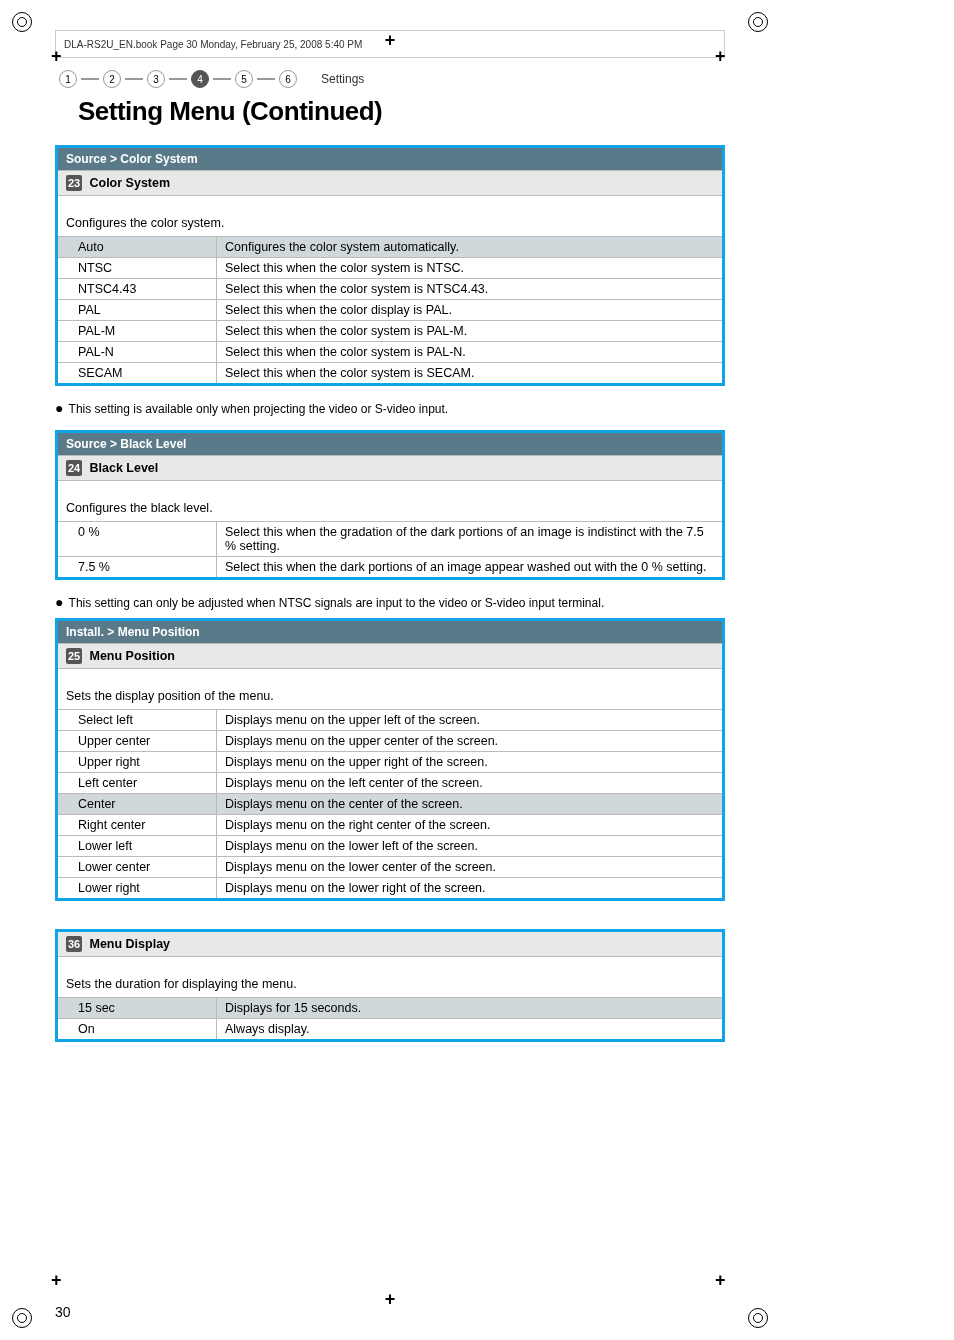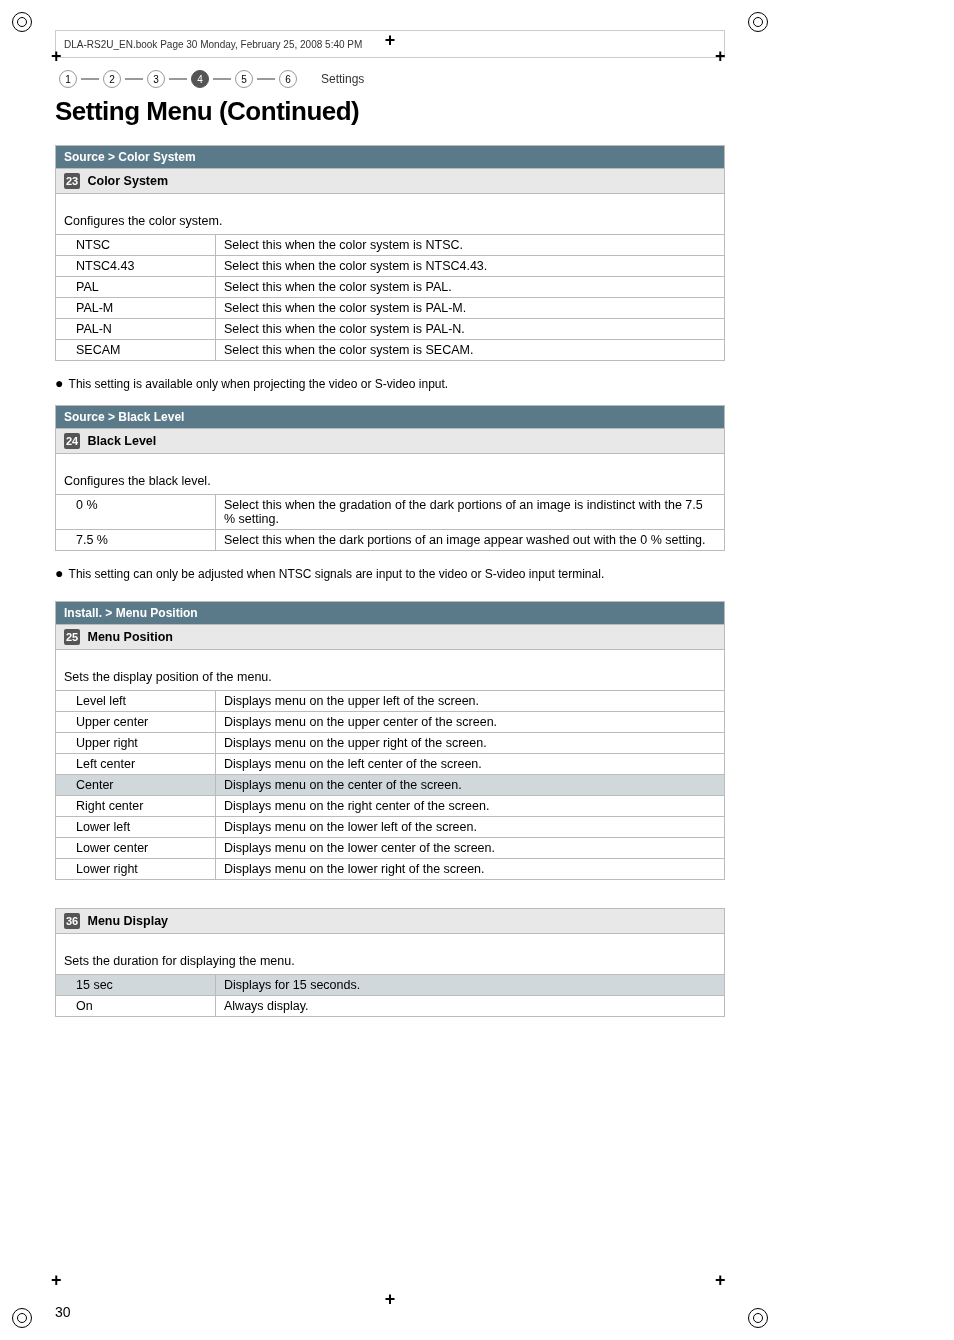--- a/index.html
+++ b/index.html
@@ -127,20 +127,21 @@
       right: 55px;
       bottom: 55px;
     }
 
     
     .page-title {
       font-size: 26px;
       font-weight: bold;
       margin-bottom: 18px;
       letter-spacing: -0.5px;
+      margin-left: 23px;
     }
 
     
     .section-table {
       width: 100%;
       border-collapse: collapse;
       margin-bottom: 14px;
       font-size: 12.5px;
     }
     .section-header {
@@ -204,21 +205,21 @@
     }
 
     
     .section-spacer {
       height: 14px;
     }
 
     table { border-collapse: collapse; }
     .full-width { width: 100%; }
     .border-table {
-      border: 1px solid #0ea5e9;
+      border: 3px solid #0ea5e9;
     }
     .border-table td, .border-table th {
       border: 1px solid #bbb;
     }
   </style>
 </head>
 <body>
 
 <div class="page-outer">
 
@@ -259,31 +260,35 @@
       </tr>
       <tr>
         <td colspan="2" class="subsection-header">
           <span class="num-badge">23</span>
           <span>Color System</span>
         </td>
       </tr>
       <tr class="description-row">
         <td colspan="2">Configures the color system.</td>
       </tr>
+      <tr class="data-row highlighted">
+        <td>Auto</td>
+        <td>Configures the color system automatically.</td>
+      </tr>
       <tr class="data-row">
         <td>NTSC</td>
         <td>Select this when the color system is NTSC.</td>
       </tr>
       <tr class="data-row">
         <td>NTSC4.43</td>
         <td>Select this when the color system is NTSC4.43.</td>
       </tr>
       <tr class="data-row">
         <td>PAL</td>
-        <td>Select this when the color system is PAL.</td>
+        <td>Select this when the color display is PAL.</td>
       </tr>
       <tr class="data-row">
         <td>PAL-M</td>
         <td>Select this when the color system is PAL-M.</td>
       </tr>
       <tr class="data-row">
         <td>PAL-N</td>
         <td>Select this when the color system is PAL-N.</td>
       </tr>
       <tr class="data-row">
@@ -316,21 +321,21 @@
       <tr class="data-row">
         <td>0 %</td>
         <td>Select this when the gradation of the dark portions of an image is indistinct with the 7.5 % setting.</td>
       </tr>
       <tr class="data-row">
         <td>7.5 %</td>
         <td>Select this when the dark portions of an image appear washed out with the 0 % setting.</td>
       </tr>
     </tbody>
       </table>
-    <div class="note-row" style="margin-bottom:20px; font-size:12px;">
+    <div class="note-row" style="margin-bottom:8px; font-size:12px;">
       <span class="note-bullet">●</span>
       <span>This setting can only be adjusted when NTSC signals are input to the video or S-video input terminal.</span>
     </div>
 
     <table class="section-table border-table full-width">
       <tbody>
           <tr>
         <td colspan="2" class="section-header">
           <span>Install. &gt; Menu Position</span>
         </td>
@@ -338,21 +343,21 @@
       <tr>
         <td colspan="2" class="subsection-header">
           <span class="num-badge">25</span>
           <span>Menu Position</span>
         </td>
       </tr>
       <tr class="description-row">
         <td colspan="2">Sets the display position of the menu.</td>
       </tr>
       <tr class="data-row">
-        <td>Level left</td>
+        <td>Select left</td>
         <td>Displays menu on the upper left of the screen.</td>
       </tr>
       <tr class="data-row">
         <td>Upper center</td>
         <td>Displays menu on the upper center of the screen.</td>
       </tr>
       <tr class="data-row">
         <td>Upper right</td>
         <td>Displays menu on the upper right of the screen.</td>
       </tr>

